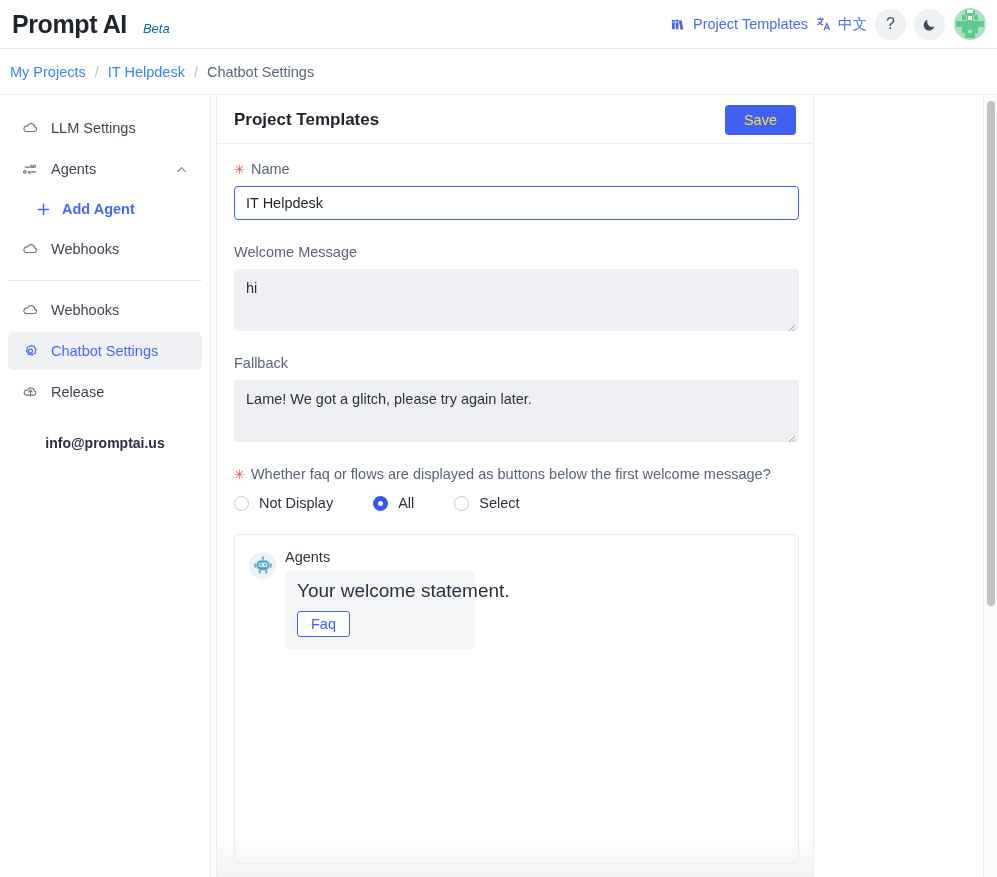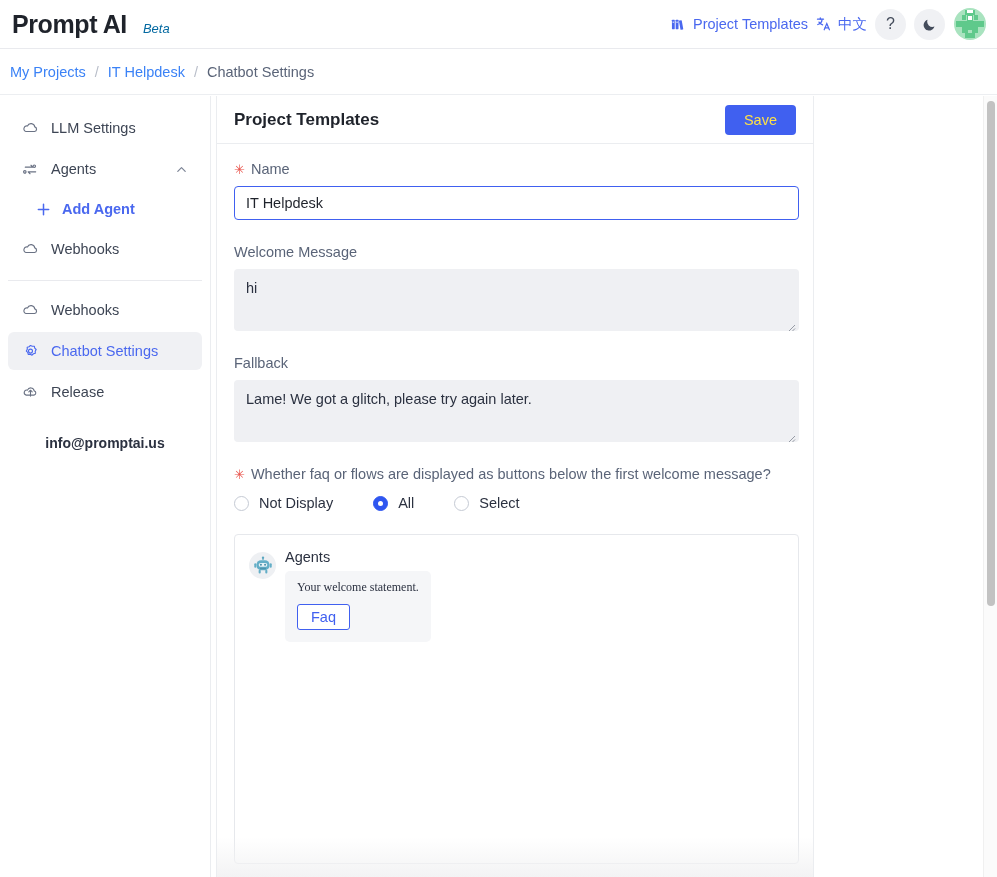--- a/index.html
+++ b/index.html
@@ -225,21 +225,21 @@
     margin-right: 9px; margin-top: 3px;
   }
   .chat-col { display: flex; flex-direction: column; }
   .bot-name { font-size: 14.5px; color: #2b3140; margin-bottom: 6px; }
   .bubble {
     background: #f5f6f8;
     border-radius: 5px;
     padding: 9px 12px 12px 12px;
     max-width: 190px;
   }
-  .bubble-text { font-size: 12px; color: #2b3140; margin-bottom: 9px; white-space: nowrap; font-family: Liberation Serif, serif; }
+  .bubble-text { font-size: 19px; color: #2b3140; margin-bottom: 9px; white-space: nowrap; }
   .faq-btn {
     display: inline-block;
     background: #fff;
     border: 1px solid #4060f0;
     border-radius: 3px;
     color: #4060f0;
     font-size: 14.5px;
     padding: 4px 13px;
     cursor: pointer;
     font-family: "Liberation Sans", sans-serif;

